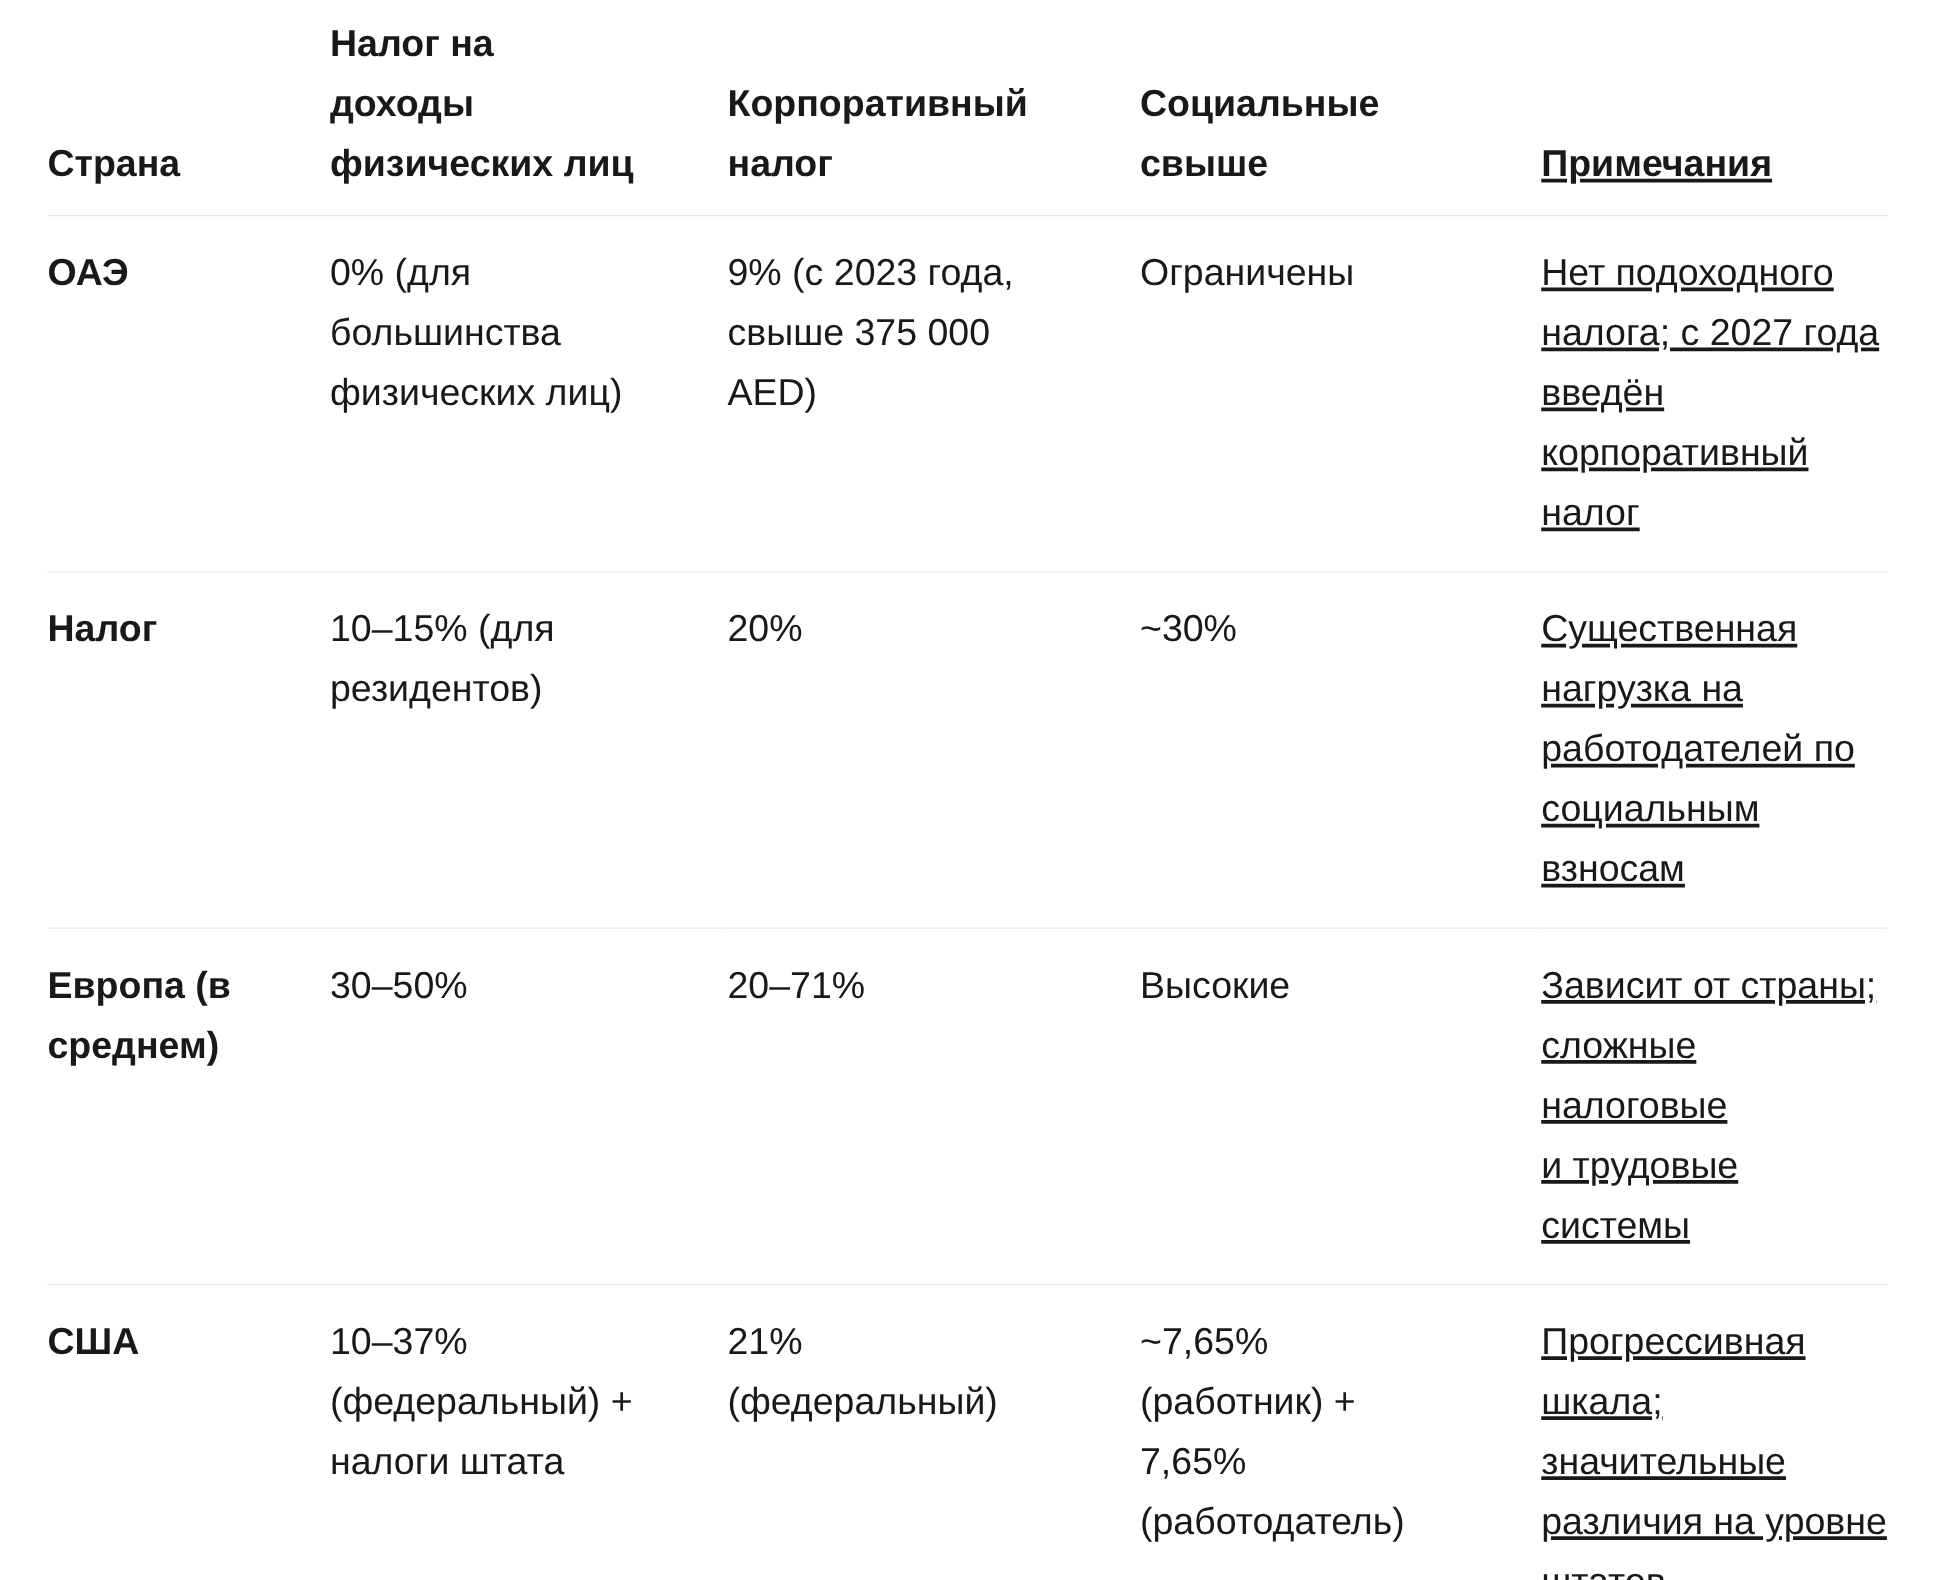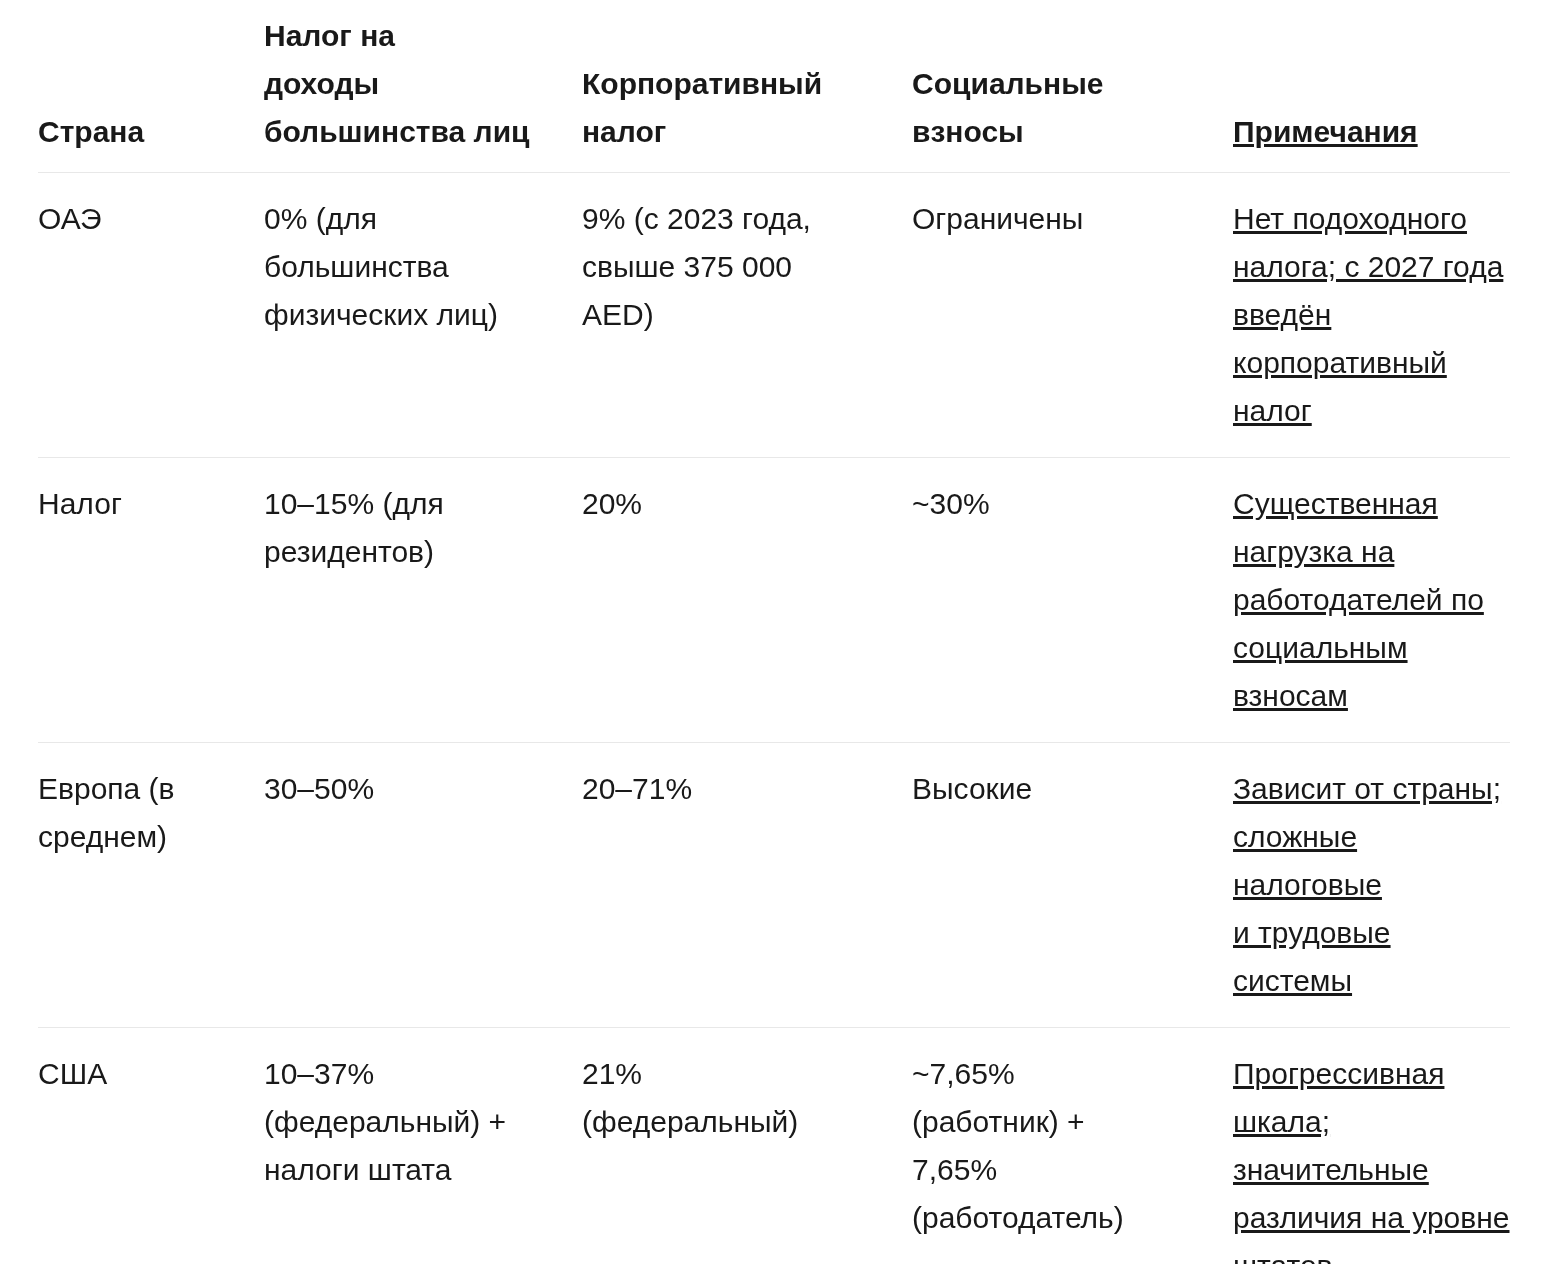--- a/index.html
+++ b/index.html
@@ -43,21 +43,21 @@
     padding-bottom: 16px;
     border-bottom: 1px solid var(--separator);
   }
   .tax-table tbody th,
   .tax-table tbody td {
     vertical-align: top;
     padding-top: 22px;
     padding-bottom: 22px;
   }
   .tax-table tbody th {
-    font-weight: 400;
+    font-weight: 700;
   }
   .tax-table tbody tr + tr th,
   .tax-table tbody tr + tr td {
     border-top: 1px solid var(--separator);
   }
   .tax-table .col-notes { padding-right: 0; text-decoration: underline; }
 </style>
 </head>
 <body>
 
@@ -68,25 +68,25 @@
       <col style="width:318px">
       <col style="width:330px">
       <col style="width:321px">
       <col style="width:277px">
     </colgroup>
     <thead>
       <tr>
         <th>Страна</th>
         <th>Налог на
 доходы
-большинства лиц</th>
+физических лиц</th>
         <th>Корпоративный
 налог</th>
         <th>Социальные
-взносы</th>
+свыше</th>
         <th class="col-notes">Примечания</th>
       </tr>
     </thead>
     <tbody>
       <tr>
         <th>ОАЭ</th>
         <td>0% (для
 большинства
 физических лиц)</td>
         <td>9% (с 2023 года,

